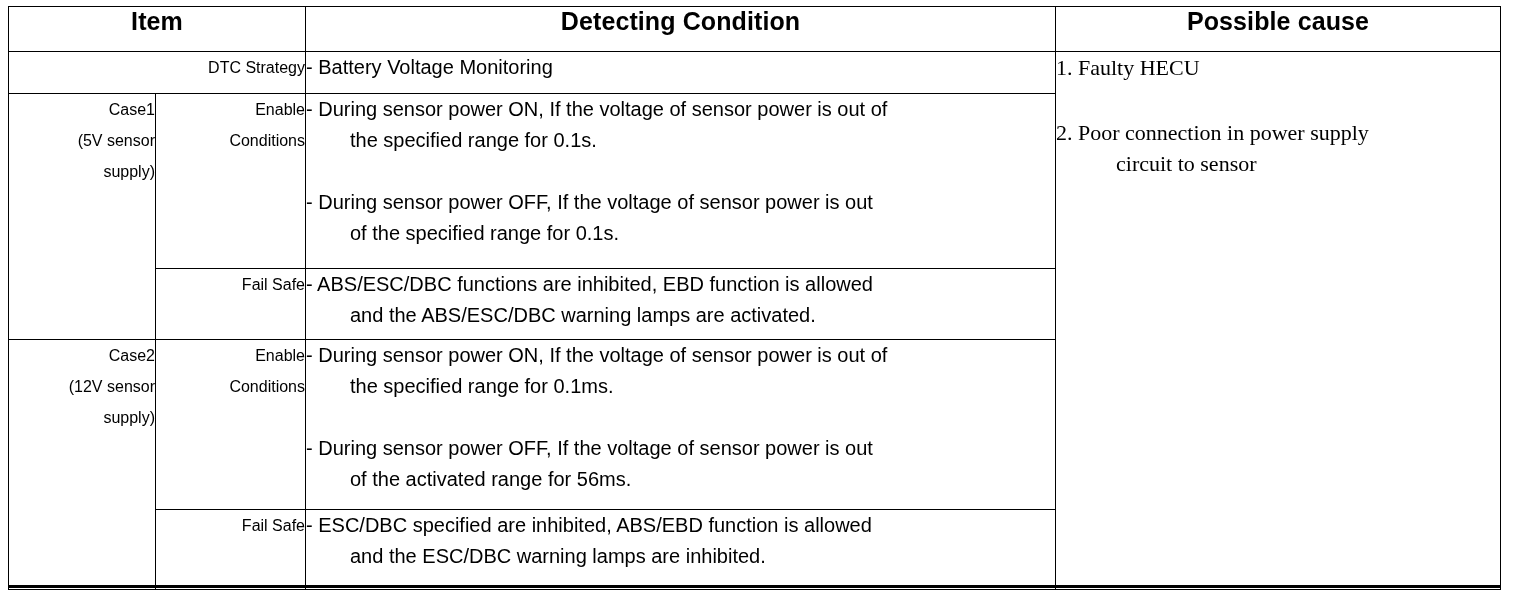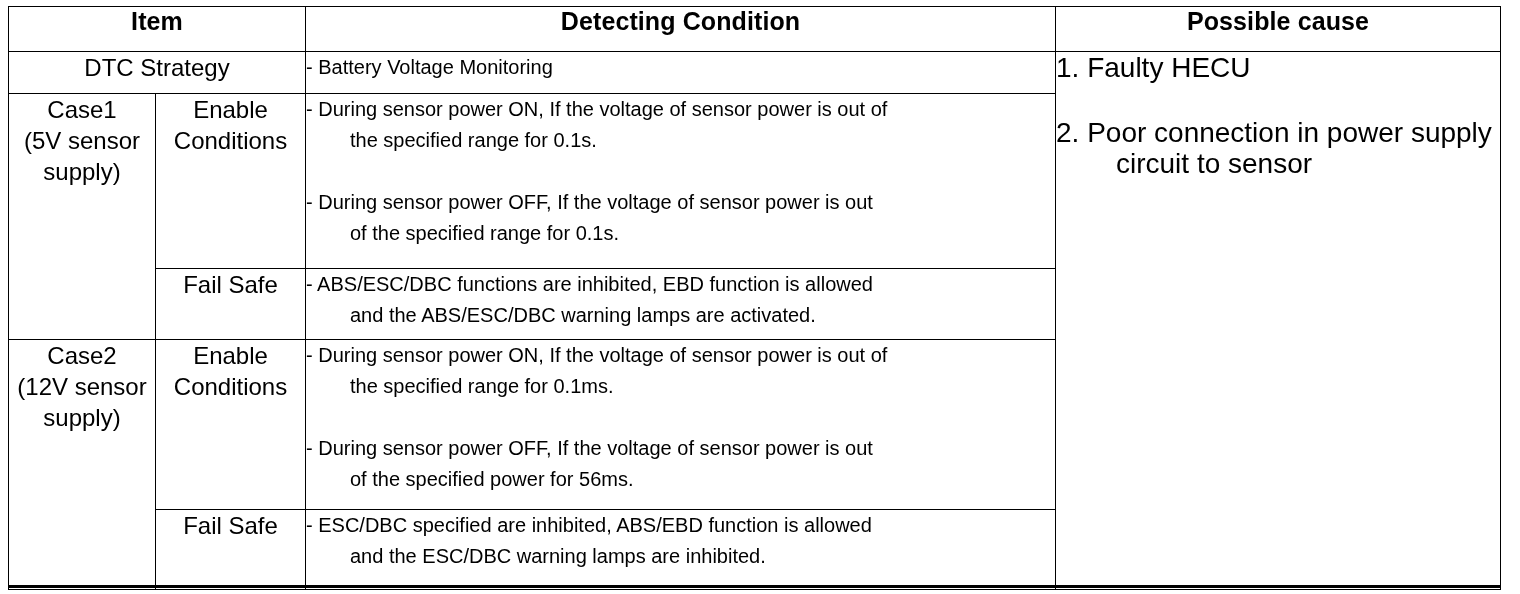--- a/index.html
+++ b/index.html
@@ -57,39 +57,40 @@
     height: 44px;
     text-align: center;
     vertical-align: middle;
     font-size: 25px;
     font-weight: bold;
     letter-spacing: 0.1px;
   }
 
   
   .cell-center {
-    text-align: center;
+    text-align: right;
     vertical-align: middle;
-    font-size: 24px;
+    font-size: 16px;
     line-height: 31px;
   }
   .cell-center .lines span { display: block; }
 
   .cond-cell {
     vertical-align: top;
     padding: 9px 8px 6px 10px;
     font-size: 20px;
     line-height: 31px;
   }
 
   .cause-cell {
     vertical-align: middle;
     padding: 4px 10px 4px 14px;
-    font-size: 28px;
+    font-size: 22px;
     line-height: 31px;
+    font-family: Liberation Serif, serif;
   }
 
   
   .bullet {
     display: block;
     padding-left: 22px;
     text-indent: -22px;
     margin: 0;
   }
   .bullet + .bullet { margin-top: 31px; }
@@ -196,21 +197,21 @@
             <span>Conditions</span>
           </span>
         </td>
         <td class="cond-cell hv-right">
           <span class="bullet">
             <span>- During sensor power ON, If the voltage of sensor power is out of</span>
             <span style="display:block; padding-left:22px; text-indent:0;">the specified range for 0.1ms.</span>
           </span>
           <span class="bullet">
             <span>- During sensor power OFF, If the voltage of sensor power is out</span>
-            <span style="display:block; padding-left:22px; text-indent:0;">of the specified power for 56ms.</span>
+            <span style="display:block; padding-left:22px; text-indent:0;">of the activated range for 56ms.</span>
           </span>
         </td>
       </tr>
 
       <tr class="r-fail2">
         <td class="cell-center hv-right hv-left edge-bottom">Fail Safe</td>
         <td class="cond-cell hv-right edge-bottom">
           <span class="bullet">
             <span>- ESC/DBC specified are inhibited, ABS/EBD function is allowed</span>
             <span style="display:block; padding-left:22px; text-indent:0;">and the ESC/DBC warning lamps are inhibited.</span>

